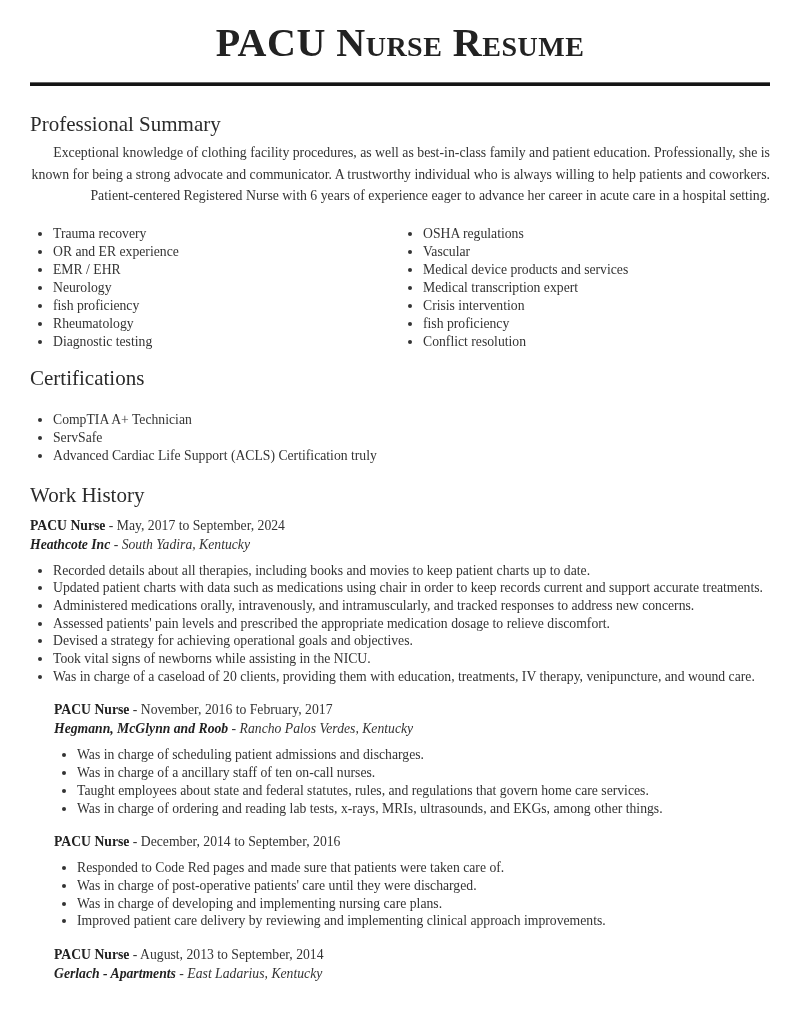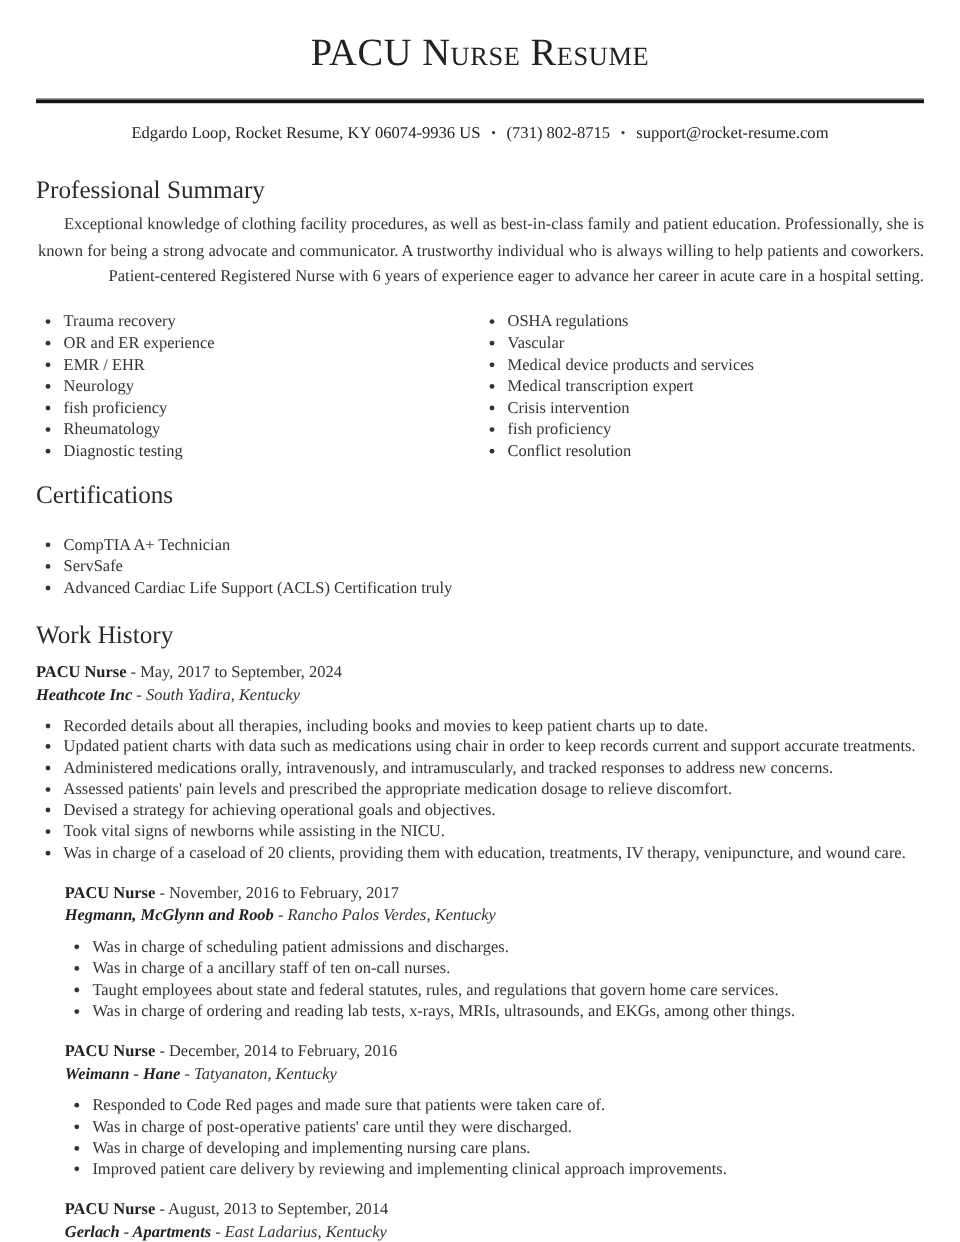--- a/index.html
+++ b/index.html
@@ -11,22 +11,22 @@
     font-family: "Liberation Serif", "DejaVu Serif", serif;
     color: #333333;
   }
   .page { padding: 24px 30px 0 30px; }
 
   
   .doc-title {
     margin: 0;
     text-align: center;
     font-variant: small-caps;
-    font-weight: normal;
-    font-size: 32px;
+    font-weight: bold;
+    font-size: 40px;
     line-height: 38px;
     color: #222222;
     letter-spacing: 0.5px;
   }
   .rule {
     margin-top: 20px;
     height: 3px;
     border-top: 1px solid #666666;
     border-bottom: 3px solid #141414;
   }
@@ -94,23 +94,20 @@
 </style>
 </head>
 <body>
 
 <div class="page">
 
   <h1 class="doc-title">PACU Nurse Resume</h1>
 
   <div class="rule"></div>
 
-  <div class="contact">
-    <span>Edgardo Loop, Rocket Resume, KY 06074-9936 US</span><span class="sep">•</span><span>(731) 802-8715</span><span class="sep">•</span><span>support@rocket-resume.com</span>
-  </div>
 
   <h2 class="h-summary">Professional Summary</h2>
   <p class="summary-text">Exceptional knowledge of clothing facility procedures, as well as best-in-class family and patient education. Professionally, she is known for being a strong advocate and communicator. A trustworthy individual who is always willing to help patients and coworkers. Patient-centered Registered Nurse with 6 years of experience eager to advance her career in acute care in a hospital setting.</p>
 
   <div class="skill-cols">
     <ul id="skills-left">
         <li>Trauma recovery</li>
         <li>OR and ER experience</li>
         <li>EMR / EHR</li>
         <li>Neurology</li>
@@ -155,22 +152,21 @@
         <p class="job-line"><span class="job-title-name">PACU Nurse</span> - <span>November, 2016 to February, 2017</span></p>
         <p class="job-line"><span class="job-company-name">Hegmann, McGlynn and Roob</span><span class="job-company-dash"> - </span><span class="job-location">Rancho Palos Verdes, Kentucky</span></p>
         <ul>
           <li>Was in charge of scheduling patient admissions and discharges.</li>
           <li>Was in charge of a ancillary staff of ten on-call nurses.</li>
           <li>Taught employees about state and federal statutes, rules, and regulations that govern home care services.</li>
           <li>Was in charge of ordering and reading lab tests, x-rays, MRIs, ultrasounds, and EKGs, among other things.</li>
         </ul>
       </div>
       <div class="job">
-        <p class="job-line"><span class="job-title-name">PACU Nurse</span> - <span>December, 2014 to February, 2016</span></p>
-        <p class="job-line"><span class="job-company-name">Weimann - Hane</span><span class="job-company-dash"> - </span><span class="job-location">Tatyanaton, Kentucky</span></p>
+        <p class="job-line"><span class="job-title-name">PACU Nurse</span> - <span>December, 2014 to September, 2016</span></p>
         <ul>
           <li>Responded to Code Red pages and made sure that patients were taken care of.</li>
           <li>Was in charge of post-operative patients' care until they were discharged.</li>
           <li>Was in charge of developing and implementing nursing care plans.</li>
           <li>Improved patient care delivery by reviewing and implementing clinical approach improvements.</li>
         </ul>
       </div>
       <div class="job">
         <p class="job-line"><span class="job-title-name">PACU Nurse</span> - <span>August, 2013 to September, 2014</span></p>
         <p class="job-line"><span class="job-company-name">Gerlach - Apartments</span><span class="job-company-dash"> - </span><span class="job-location">East Ladarius, Kentucky</span></p>

